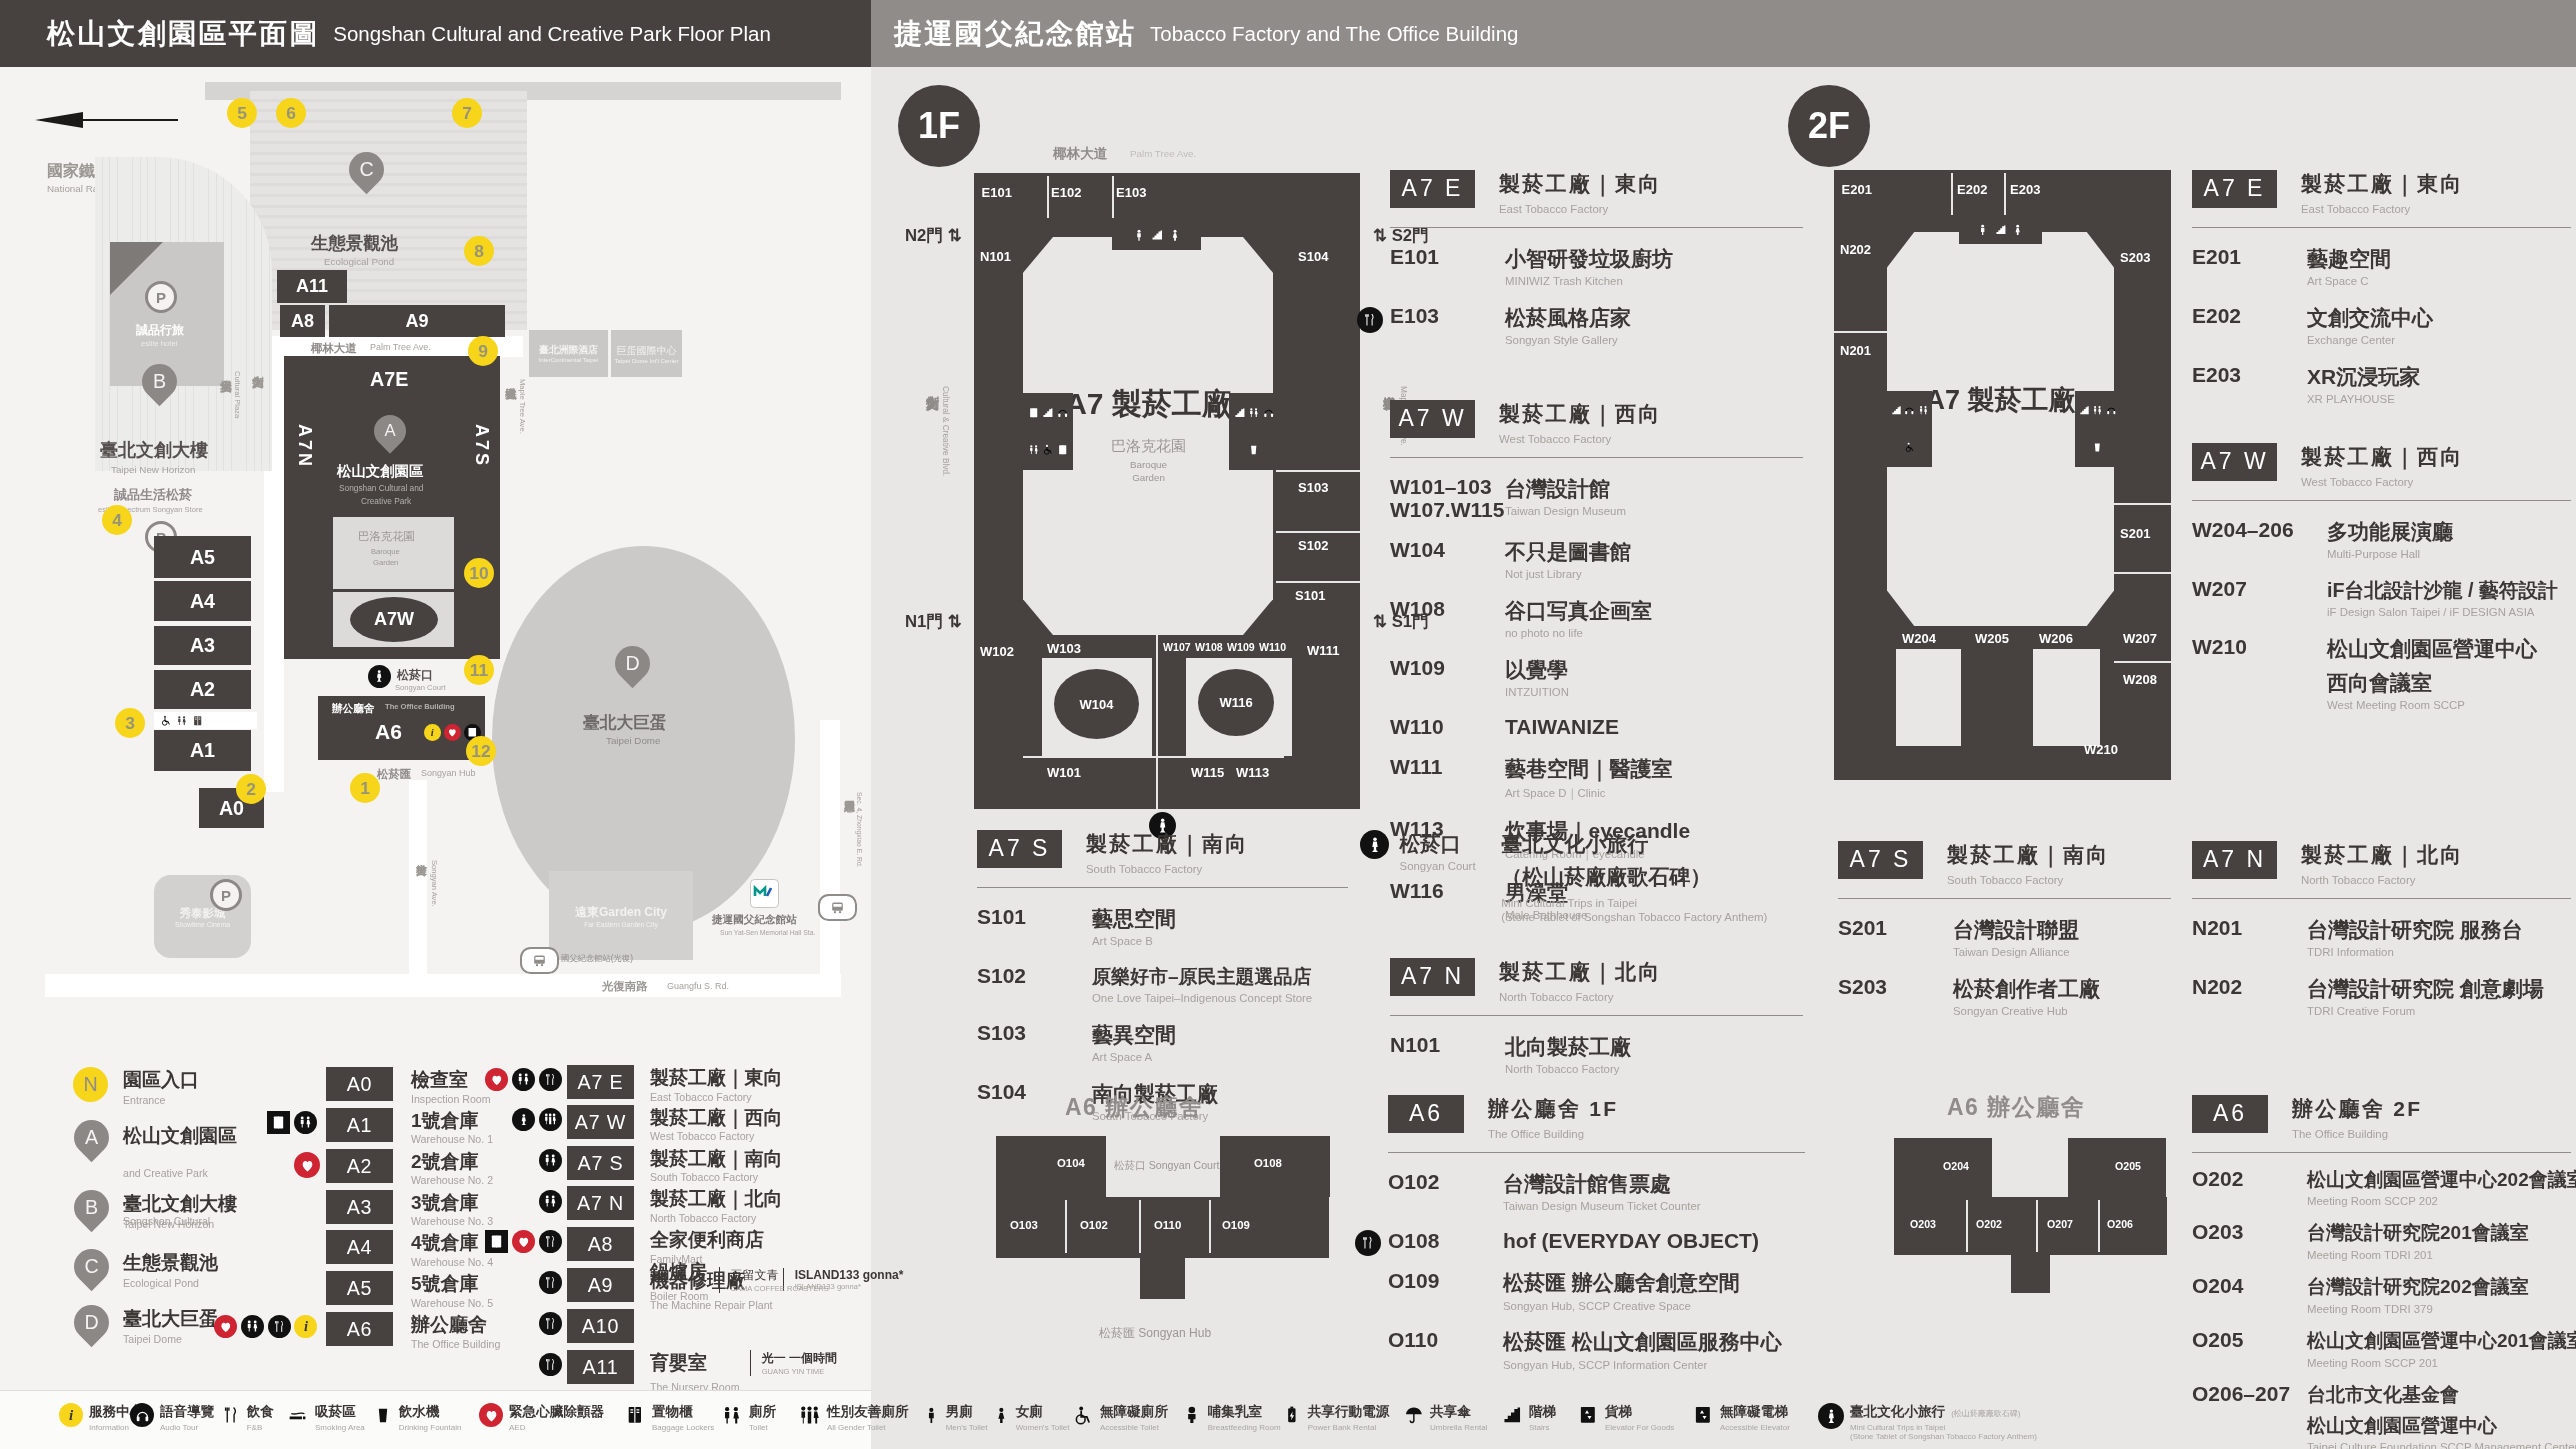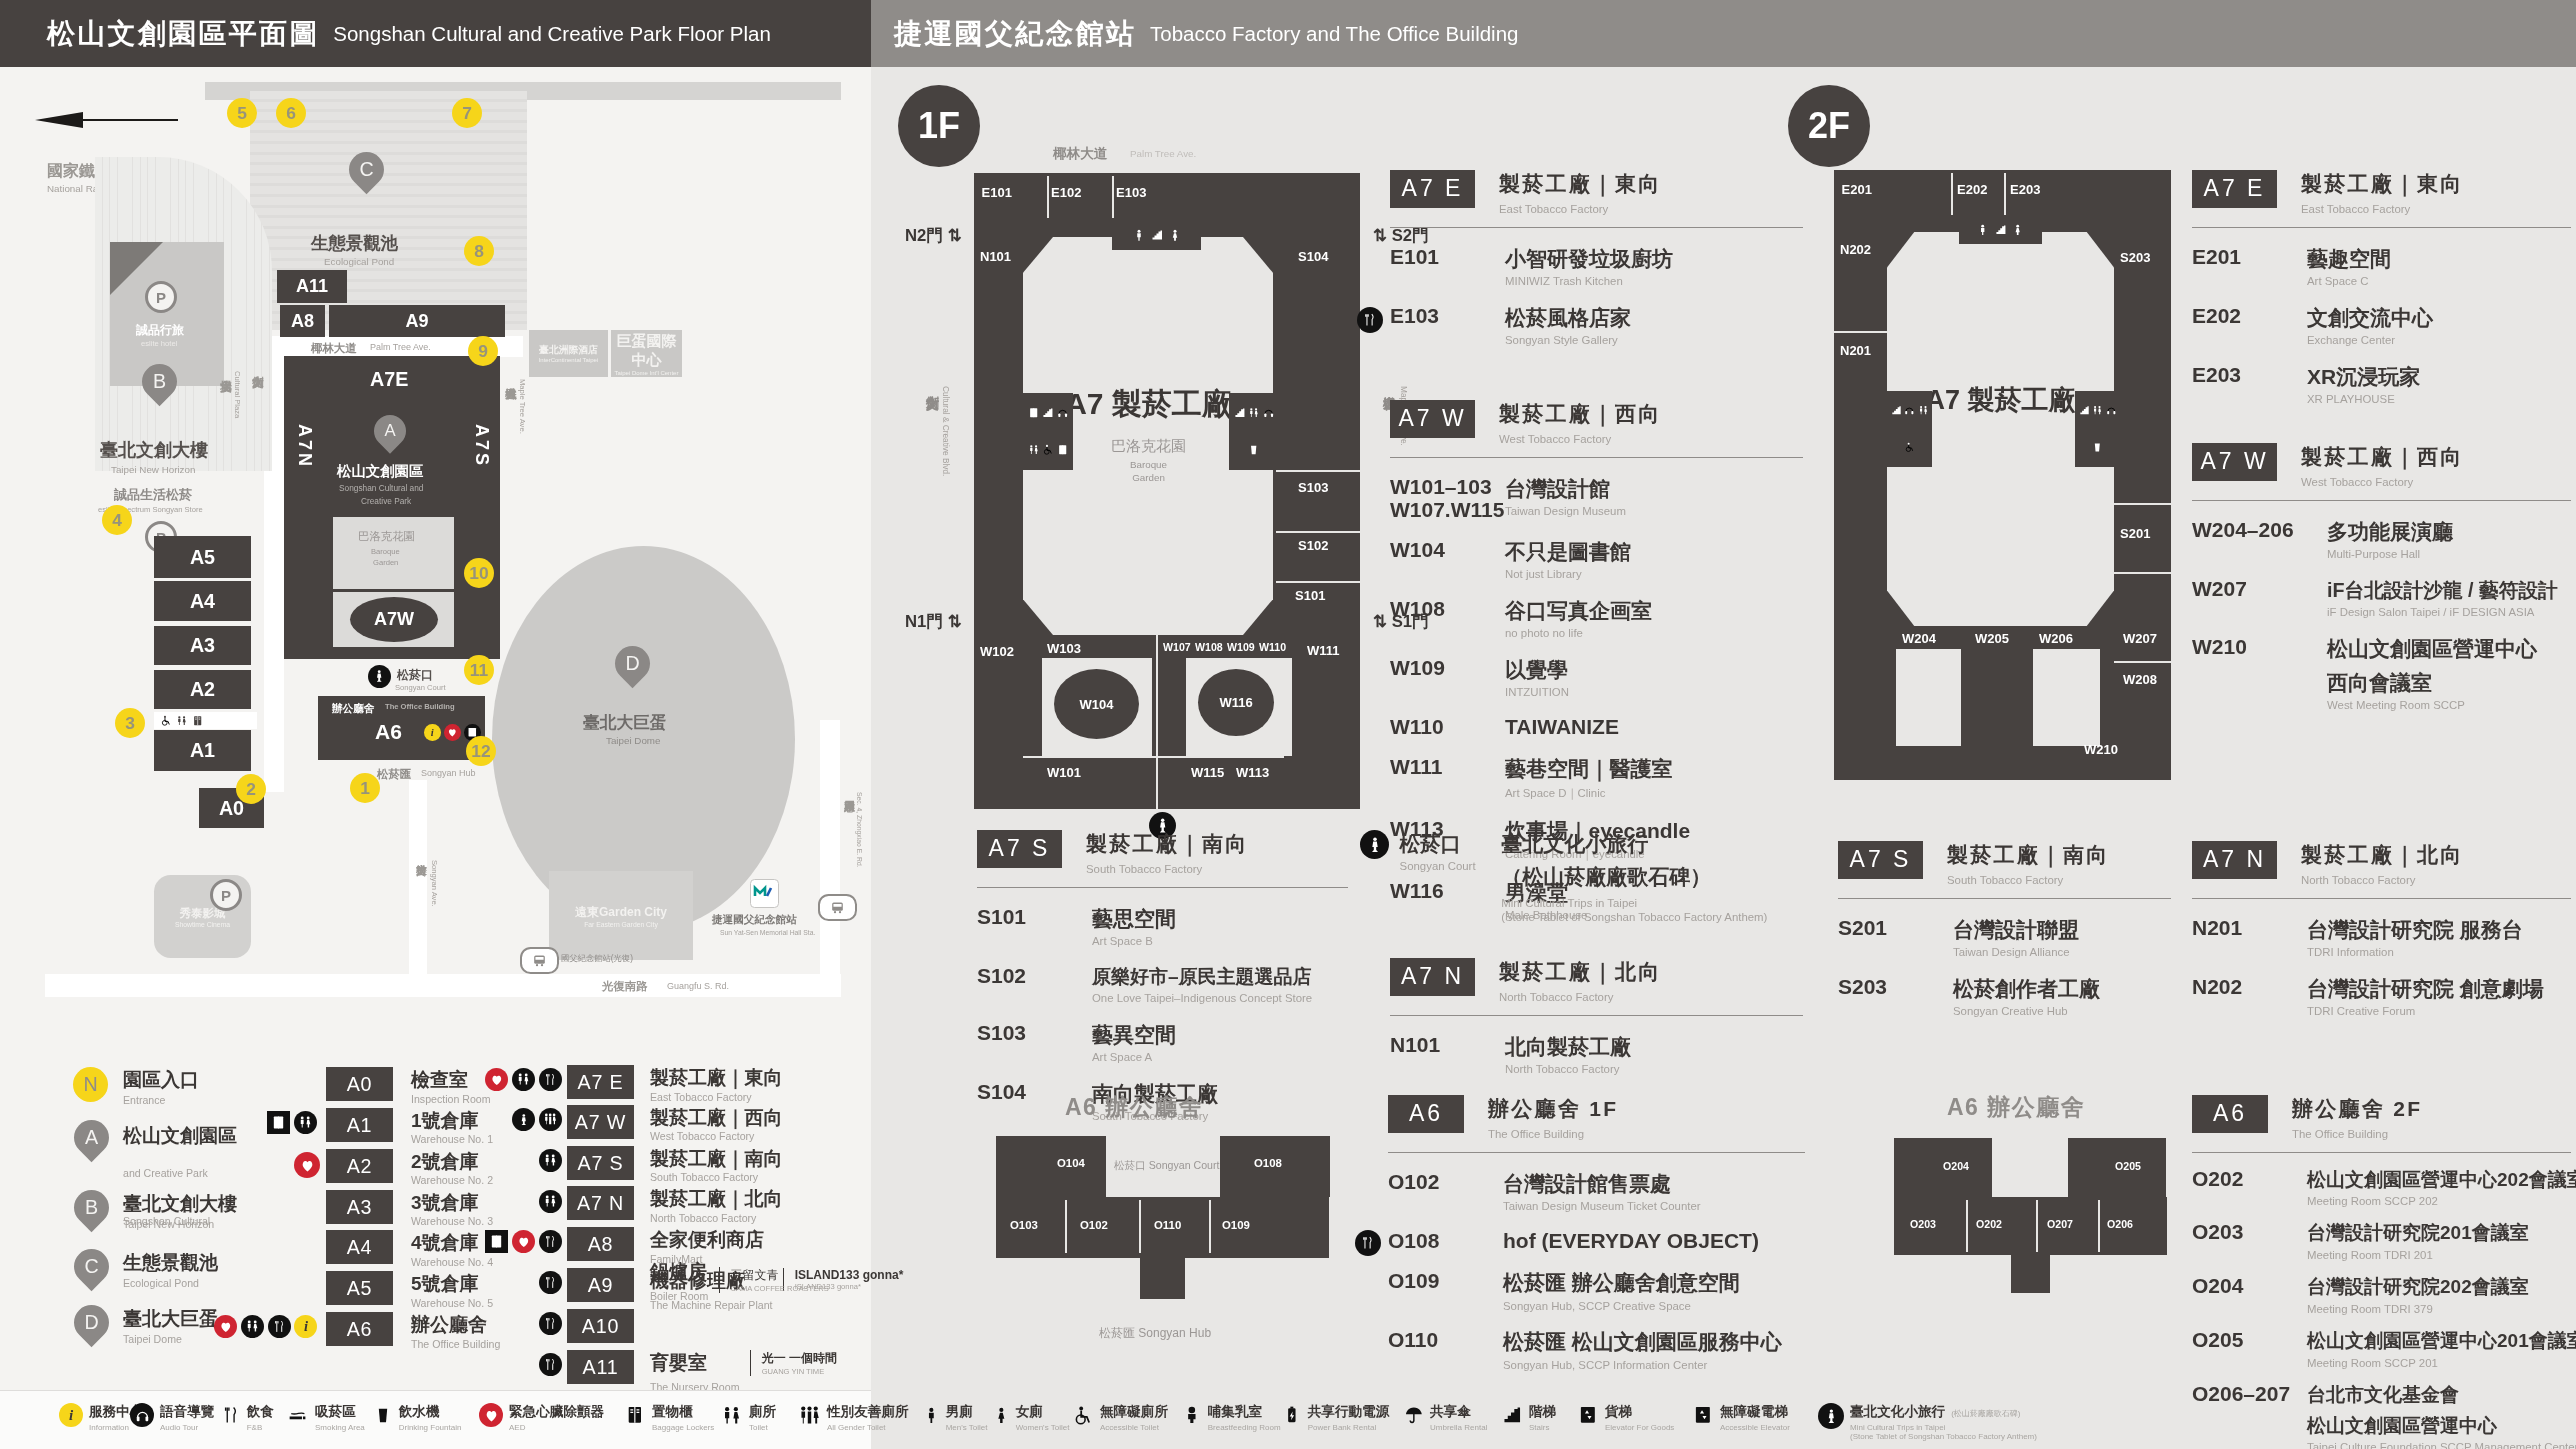--- a/index.html
+++ b/index.html
@@ -302,21 +302,21 @@
 <div class="pin" style="left:615px;top:646px">
     <span>D</span>
   </div>
 <div class="mzh" style="left:583px;top:711px;font-size:16.7px;color:#6e6b69">臺北大巨蛋</div>
 <div class="men" style="left:606px;top:735px;font-size:9.8px;color:#8f8c89">Taipei Dome</div>
 <div class="gblk" style="left:529px;top:330px;width:79px;height:47px">
   <div style="font-size:9.8px;font-weight:600">臺北洲際酒店</div>
     <div style="font-size:6px">InterContinental Taipei</div>
 </div>
 <div class="gblk" style="left:611px;top:330px;width:71px;height:47px">
-  <div style="font-size:15px;font-weight:700">巨蛋國際中心</div>
+  <div style="font-size:10px;font-weight:400">巨蛋國際中心</div>
     <div style="font-size:6px">Taipei Dome Int'l Center</div>
 </div>
 
 <div class="gblk" style="left:154px;top:875px;width:97px;height:83px;border-radius:16.7px;background:#d2d1cf">
   <div style="font-size:11.4px;font-weight:600">秀泰影城</div>
     <div style="font-size:6.8px">Showtime Cinema</div>
 </div>
 <div class="gblk" style="left:549px;top:871px;width:144px;height:89px;background:#d2d1cf">
   <div style="font-size:12px;font-weight:600">遠東Garden City</div>
     <div style="font-size:6.8px">Far Eastern Garden City</div>

